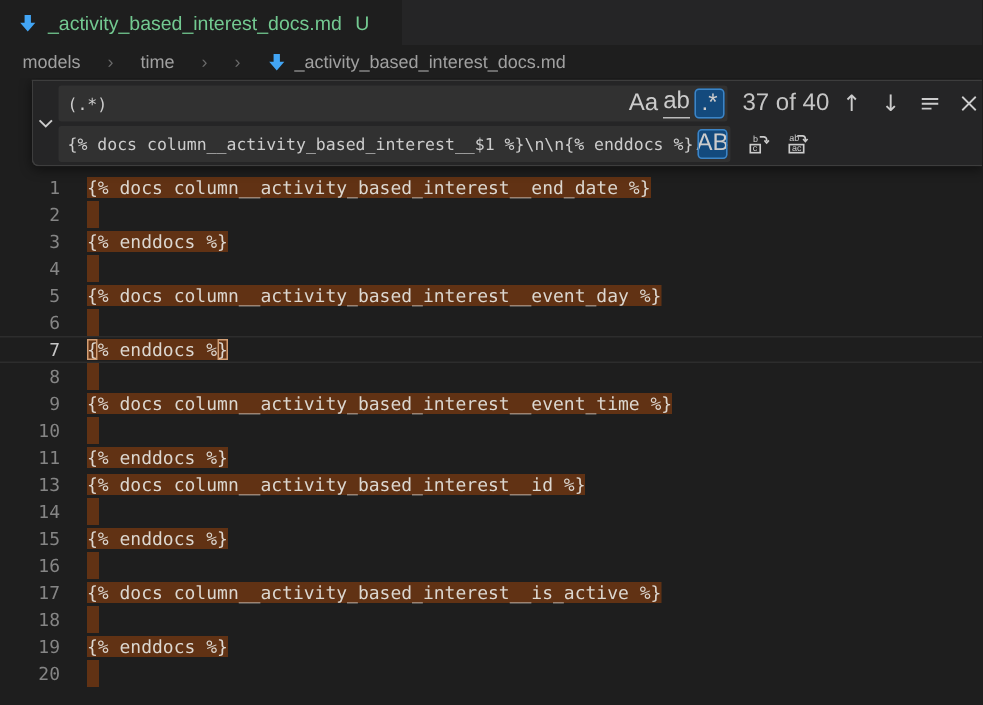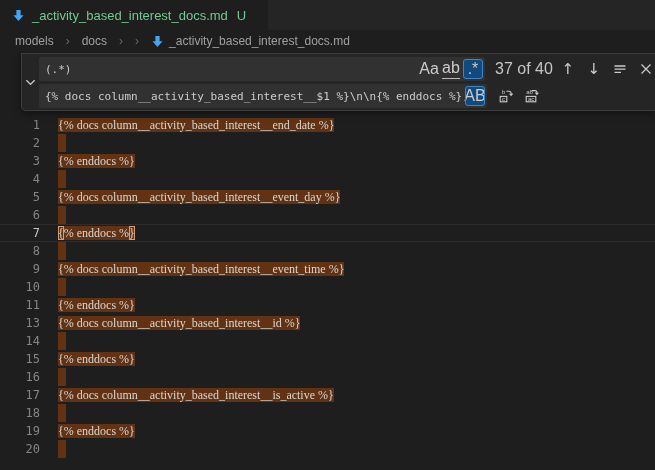--- a/index.html
+++ b/index.html
@@ -15,39 +15,39 @@
     width:268px; height:30px; background:#1e1e1e; display:flex; align-items:center;
     padding:0 10px 0 12px; gap:7px; cursor:pointer;
   }
   .tab-label { color:#73c991; font-size:13px; white-space:nowrap; }
   .tab-git { color:#73c991; font-size:13px; margin-left:2px; }
   .mod-dot { width:8px; height:8px; border-radius:50%; background:#ffffff; margin-left:10px; }
 
   
   .breadcrumbs {
     height:22px; background:#1e1e1e; display:flex; align-items:center;
-    padding-left:15px; gap:12px; font-size:12px; color:#a0a0a0; white-space:nowrap;
+    padding-left:15px; gap:18px; font-size:12px; color:#a0a0a0; white-space:nowrap;
   }
   .crumb { cursor:pointer; }
   .crumb-sep { color:#6a6a6a; font-size:12px; }
   .crumb-file { display:flex; align-items:center; gap:5px; }
 
   .file-icon { display:inline-block; width:13px; height:13px; }
 
   
   .editor { position:relative; width:655px; height:418px; background:#1e1e1e; overflow:hidden; }
   .lines { position:absolute; top:64px; left:0; right:0; }
   .line {
     display:flex; height:18px; line-height:18px;
     font-family:"DejaVu Sans Mono", monospace; font-size:12px; cursor:text;
   }
   .line.current { box-shadow: inset 0 1px 0 0 #2d2d2d, inset 0 -1px 0 0 #2d2d2d; }
   .ln { flex:none; width:40px; text-align:right; color:#858585; font-size:12px; }
   .line.current .ln { color:#c6c6c6; }
-  .code { padding-left:18px; white-space:pre; color:#d6d6d6;font-family:Liberation Serif, serif; }
+  .code { padding-left:18px; white-space:pre; color:#d6d6d6; }
   .hl { background:#613214; color:#dcd7d0; }
   .hl.empty { display:inline-block; width:8px; height:18px; vertical-align:top; }
   .hl.bracket { outline:1px solid rgba(231,178,133,0.85); outline-offset:-1px; }
 
   
   .find-widget {
     position:absolute; top:1px; left:21px; right:0; height:58px;
     background:#252526; border:1px solid #3d3d3d; border-right:none;
     border-radius:0 0 0 5px; box-shadow:0 2px 8px rgba(0,0,0,0.45);
     display:flex; padding:3px 6px 3px 0;
@@ -95,21 +95,21 @@
       </span>
       <span class="tab-label">_activity_based_interest_docs.md</span>
       <span class="tab-git">U</span>
       <span class="mod-dot"></span>
     </div>
   </div>
 
   <div class="breadcrumbs">
     <span class="crumb">models</span>
     <span class="crumb-sep">›</span>
-    <span class="crumb">docs</span>
+    <span class="crumb">time</span>
     <span class="crumb-sep">›</span>
     <span class="crumb-sep">›</span>
     <span class="crumb crumb-file">
       <span class="file-icon">
         <svg width="13" height="13" viewBox="0 0 16 16">
             <path d="M5.4 1.2h5.2v6.4h3.6L8 14.8 1.8 7.6h3.6z" fill="#42a5f5"></path>
           </svg>
       </span>
       <span>_activity_based_interest_docs.md</span>
     </span>

